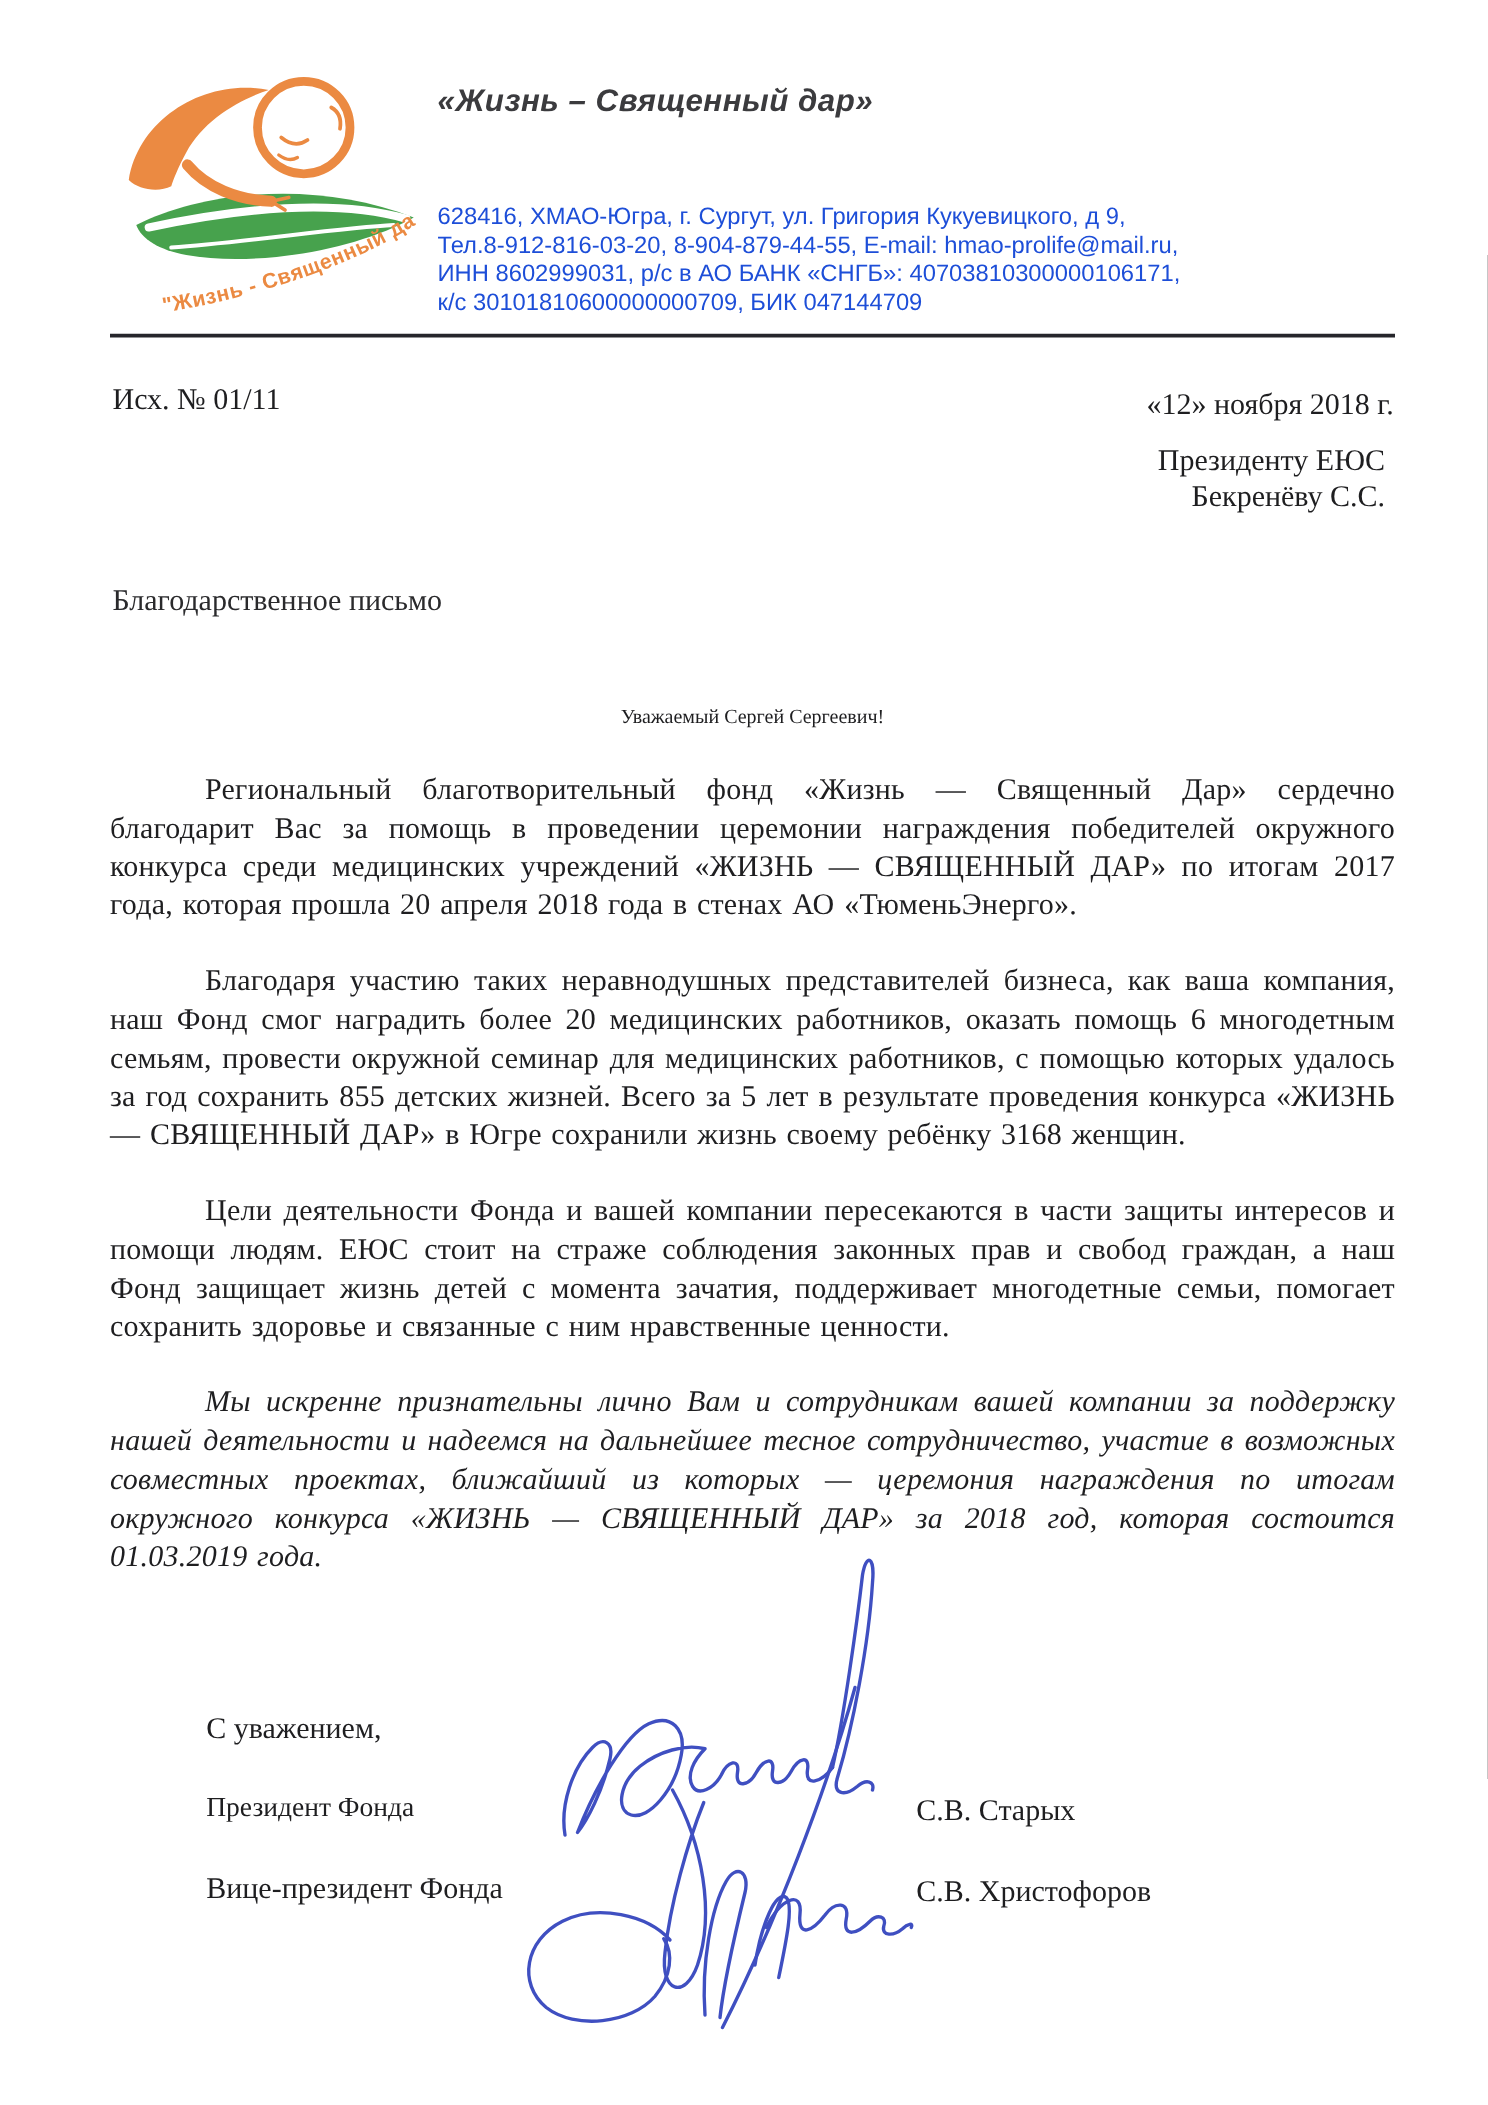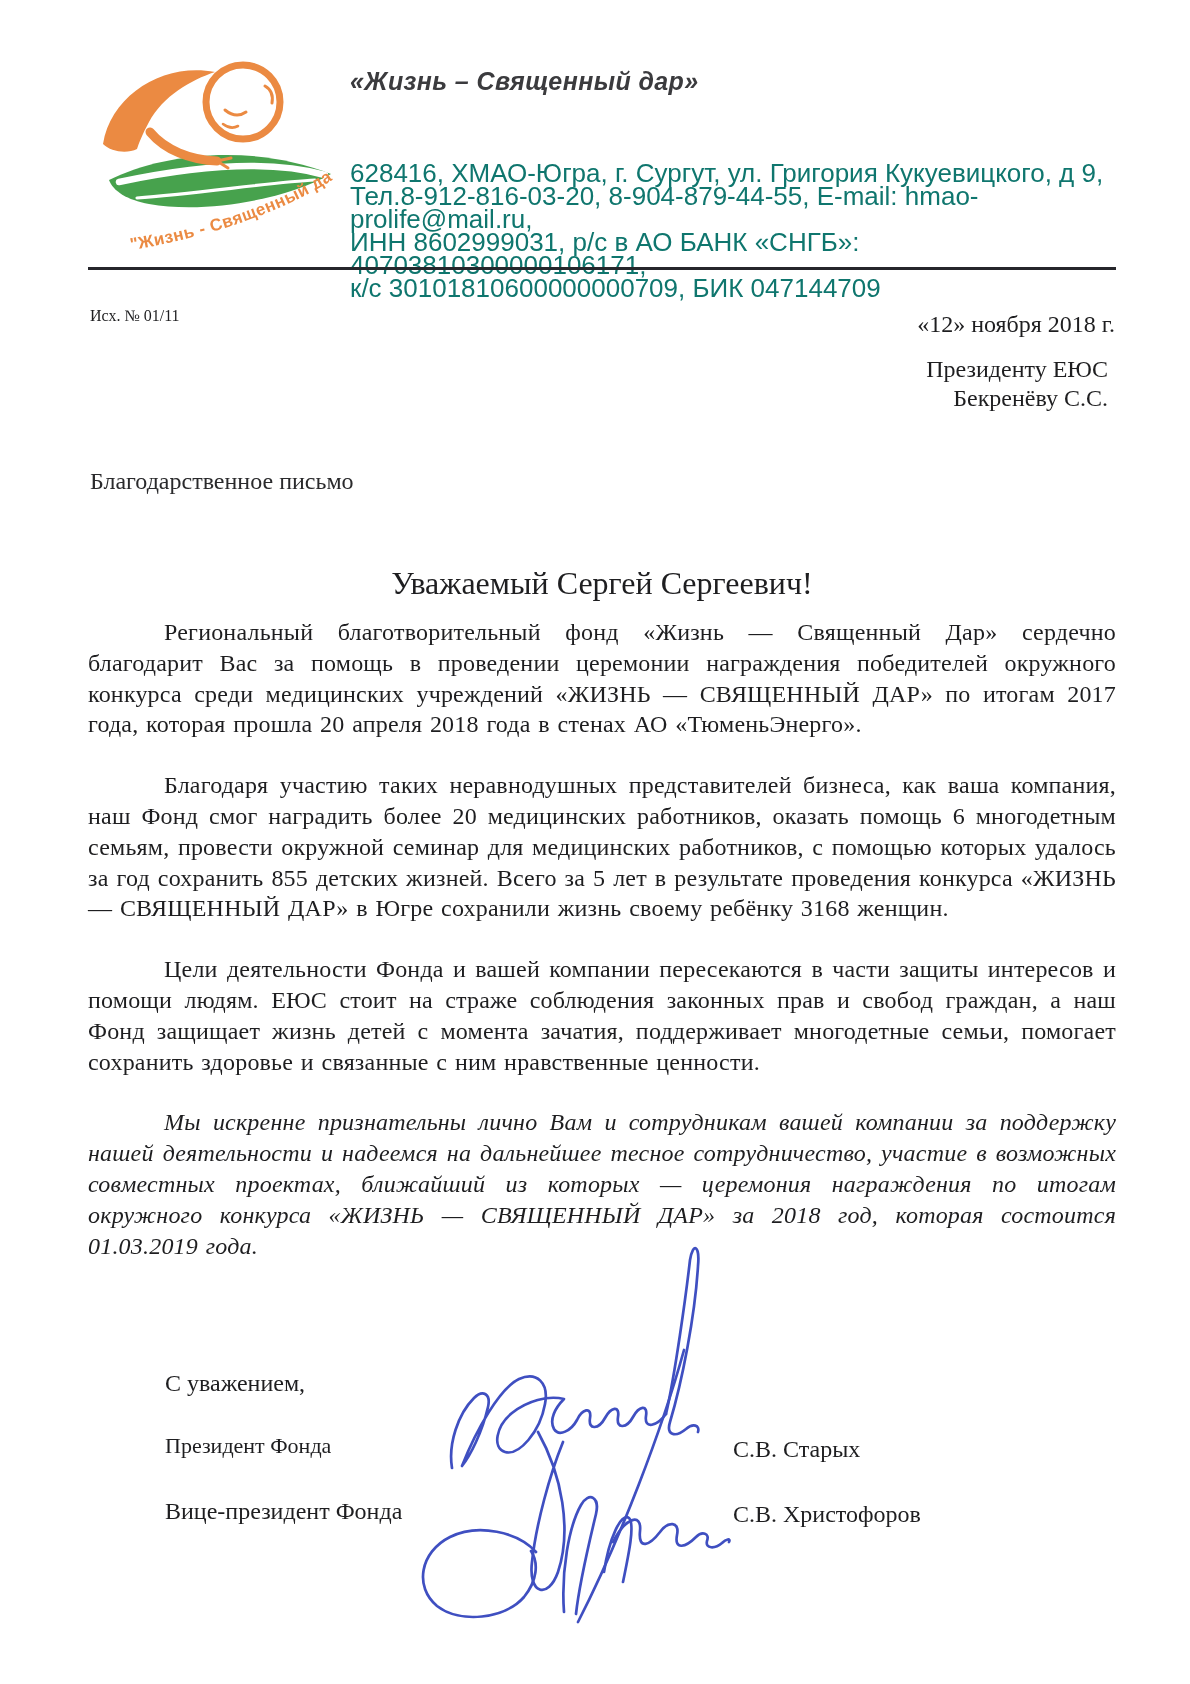--- a/index.html
+++ b/index.html
@@ -17,29 +17,29 @@
   .org-name{
     position:absolute;left:350px;top:64px;width:700px;
     font-family:"Liberation Sans","DejaVu Sans",sans-serif;
     font-weight:bold;font-style:italic;
     font-size:25px;line-height:34px;
     color:#3b3b3e;letter-spacing:.4px;
   }
   .contact{
     position:absolute;left:350px;top:162px;width:790px;
     font-family:"Liberation Sans","DejaVu Sans",sans-serif;
-    font-size:26px;line-height:23px;color:#0f766e;
+    font-size:19px;line-height:23px;color:#1d4ed8;
   }
   .divider{position:absolute;left:88px;top:267px;width:1028px;height:3px;background:#26262b;}
   
-  .outgoing{position:absolute;left:90px;top:307px;font-size:16px;}
+  .outgoing{position:absolute;left:90px;top:307px;font-size:24px;}
   .letter-date{position:absolute;right:75px;top:311px;font-size:24px;text-align:right;}
   .recipient{position:absolute;right:82px;top:355px;font-size:24px;line-height:29px;text-align:right;}
   .doc-type{position:absolute;left:90px;top:468px;font-size:24px;color:#2a2a2c;}
-  .salutation{position:absolute;left:88px;top:565px;width:1028px;text-align:center;font-size:32px;}
+  .salutation{position:absolute;left:88px;top:565px;width:1028px;text-align:center;font-size:16px;}
   
   .body-text{position:absolute;left:88px;top:617px;width:1028px;}
   .body-text p{
     margin:0 0 30px 0;
     font-size:24px;line-height:30.8px;
     text-align:justify;text-indent:76px;
     letter-spacing:.2px;word-spacing:1.5px;
   }
   .body-text p:last-child{margin-bottom:0;font-style:italic;}
   

